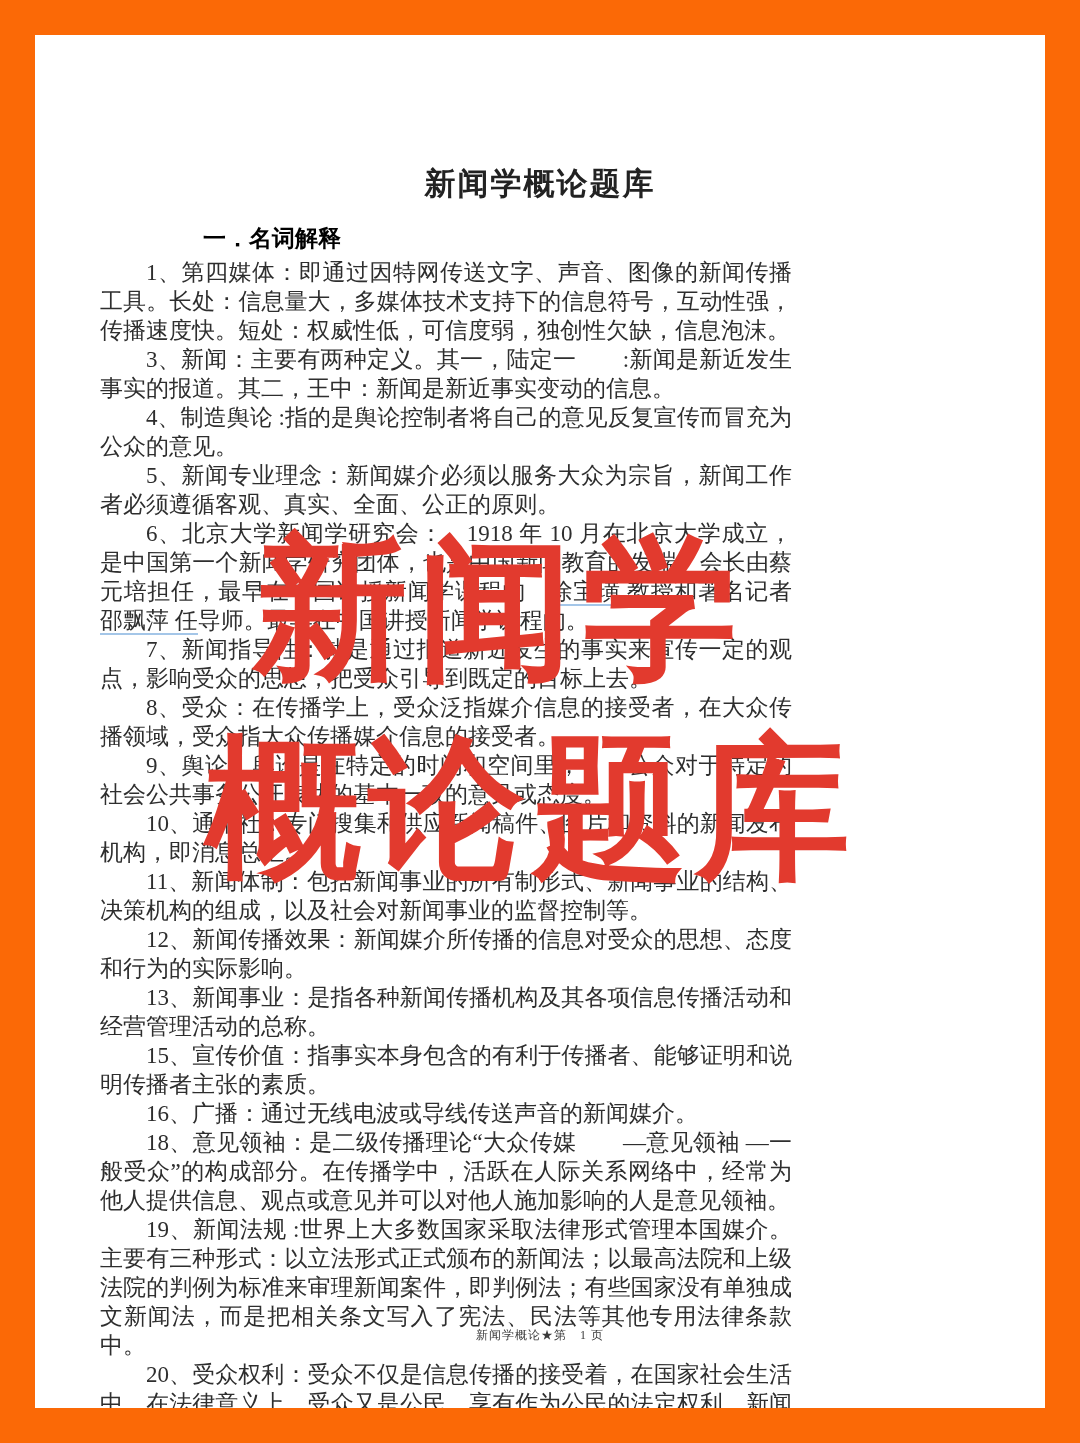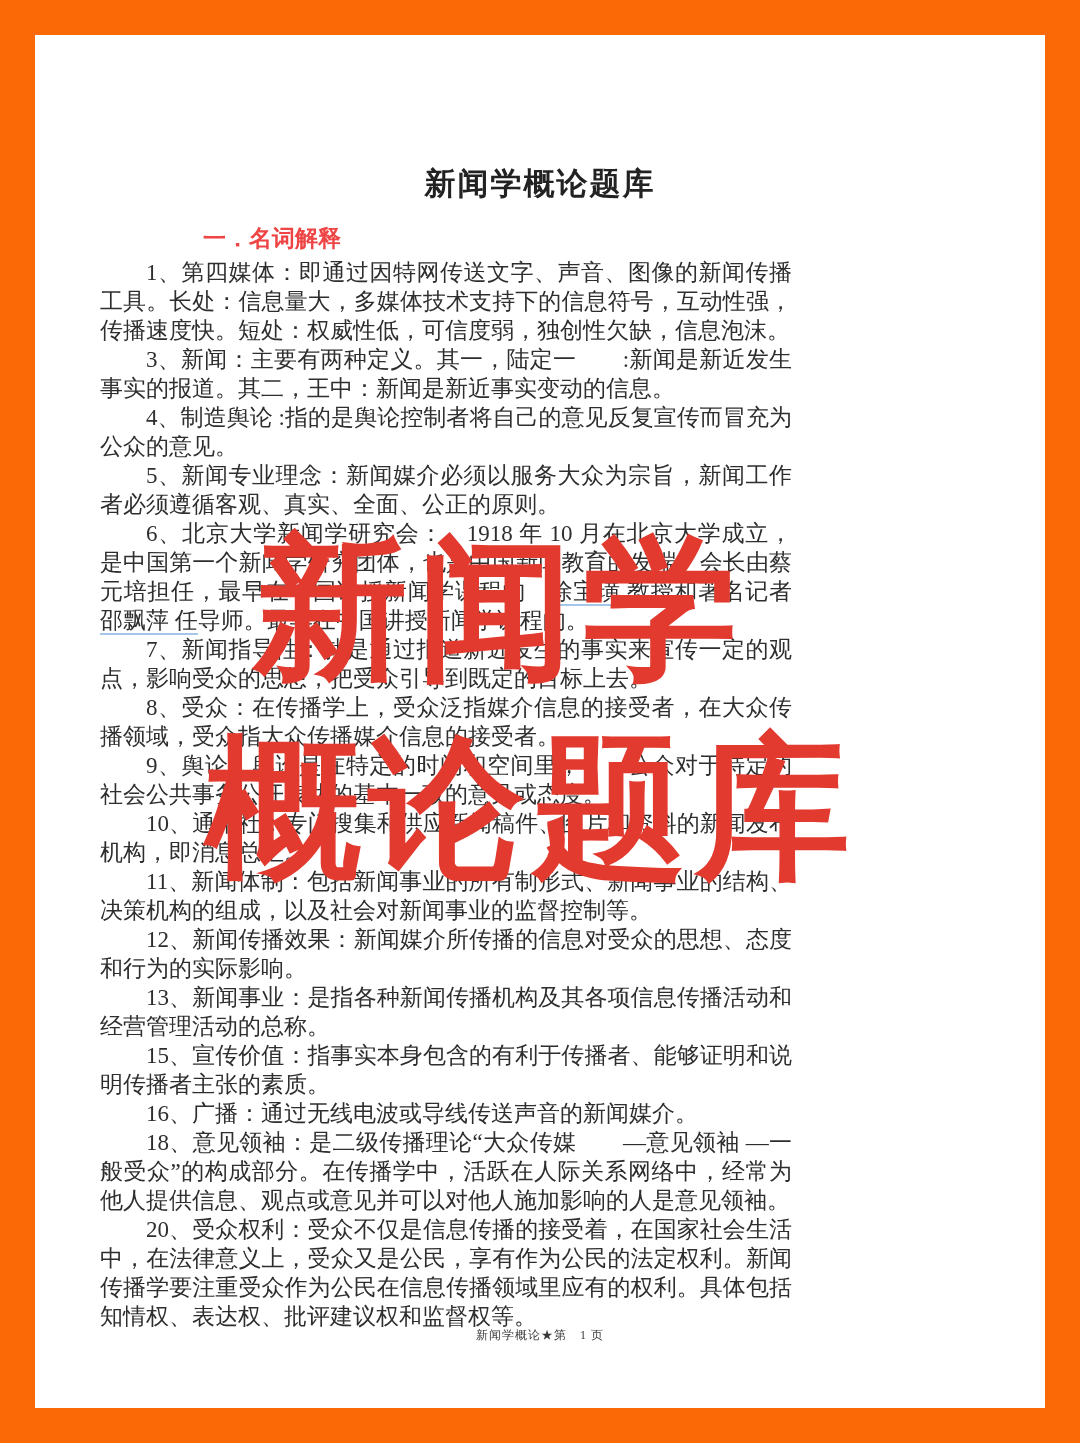--- a/index.html
+++ b/index.html
@@ -36,21 +36,21 @@
     font-size: 31px;
     font-weight: bold;
     letter-spacing: 2px;
     color: #222;
   }
   .heading {
     margin: 18px 12px 4px 0;
     padding-left: 168px;
     font-size: 23px;
     font-weight: bold;
-    color: #ef4444;
+    color: #000000;
   }
   .doc-body {
     width: 692px;
     margin-left: 65px;
     margin-top: 4px;
     font-size: 23px;
     line-height: 29px;
     color: var(--text);
     text-align: justify;
   }
@@ -100,19 +100,20 @@
         <p class="item"><span>7、新闻指导性：就是通过报道新近发生的事实来宣传一定的观点，影响受众的思想，把受众引导到既定的目标上去。</span></p>
         <p class="item"><span>8、受众：在传播学上，受众泛指媒介信息的接受者，在大众传播领域，受众指大众传播媒介信息的接受者。</span></p>
         <p class="item"><span>9、舆论：舆论是在特定的时间和空间里，　　公众对于特定的社会公共事务公开表达的基本一致的意见或态度。</span></p>
         <p class="item"><span>10、通讯社：专门搜集和供应新闻稿件、图片和资料的新闻发布机构，即消息总汇。</span></p>
         <p class="item"><span>11、新闻体制：包括新闻事业的所有制形式、新闻事业的结构、决策机构的组成，以及社会对新闻事业的监督控制等。</span></p>
         <p class="item"><span>12、新闻传播效果：新闻媒介所传播的信息对受众的思想、态度和行为的实际影响。</span></p>
         <p class="item"><span>13、新闻事业：是指各种新闻传播机构及其各项信息传播活动和经营管理活动的总称。</span></p>
         <p class="item"><span>15、宣传价值：指事实本身包含的有利于传播者、能够证明和说明传播者主张的素质。</span></p>
         <p class="item"><span>16、广播：通过无线电波或导线传送声音的新闻媒介。</span></p>
         <p class="item"><span>18、意见领袖：是二级传播理论“大众传媒　　—意见领袖 —一般受众”的构成部分。在传播学中，活跃在人际关系网络中，经常为他人提供信息、观点或意见并可以对他人施加影响的人是意见领袖。</span></p>
+        <p class="item"><span>19、新闻法规 :世界上大多数国家采取法律形式管理本国媒介。主要有三种形式：以立法形式正式颁布的新闻法；以最高法院和上级法院的判例为标准来审理新闻案件，即判例法；有些国家没有单独成文新闻法，而是把相关条文写入了宪法、民法等其他专用法律条款中。</span></p>
         <p class="item"><span>20、受众权利：受众不仅是信息传播的接受着，在国家社会生活中，在法律意义上，受众又是公民，享有作为公民的法定权利。新闻传播学要注重受众作为公民在信息传播领域里应有的权利。具体包括知情权、表达权、批评建议权和监督权等。</span></p>
       </div>
     <div class="footer">新闻学概论★第　1 页</div>
     <div class="watermark wm1">新闻学</div>
     <div class="watermark wm2">概论题库</div>
   </div>
 </div>
 
 </body></html>

